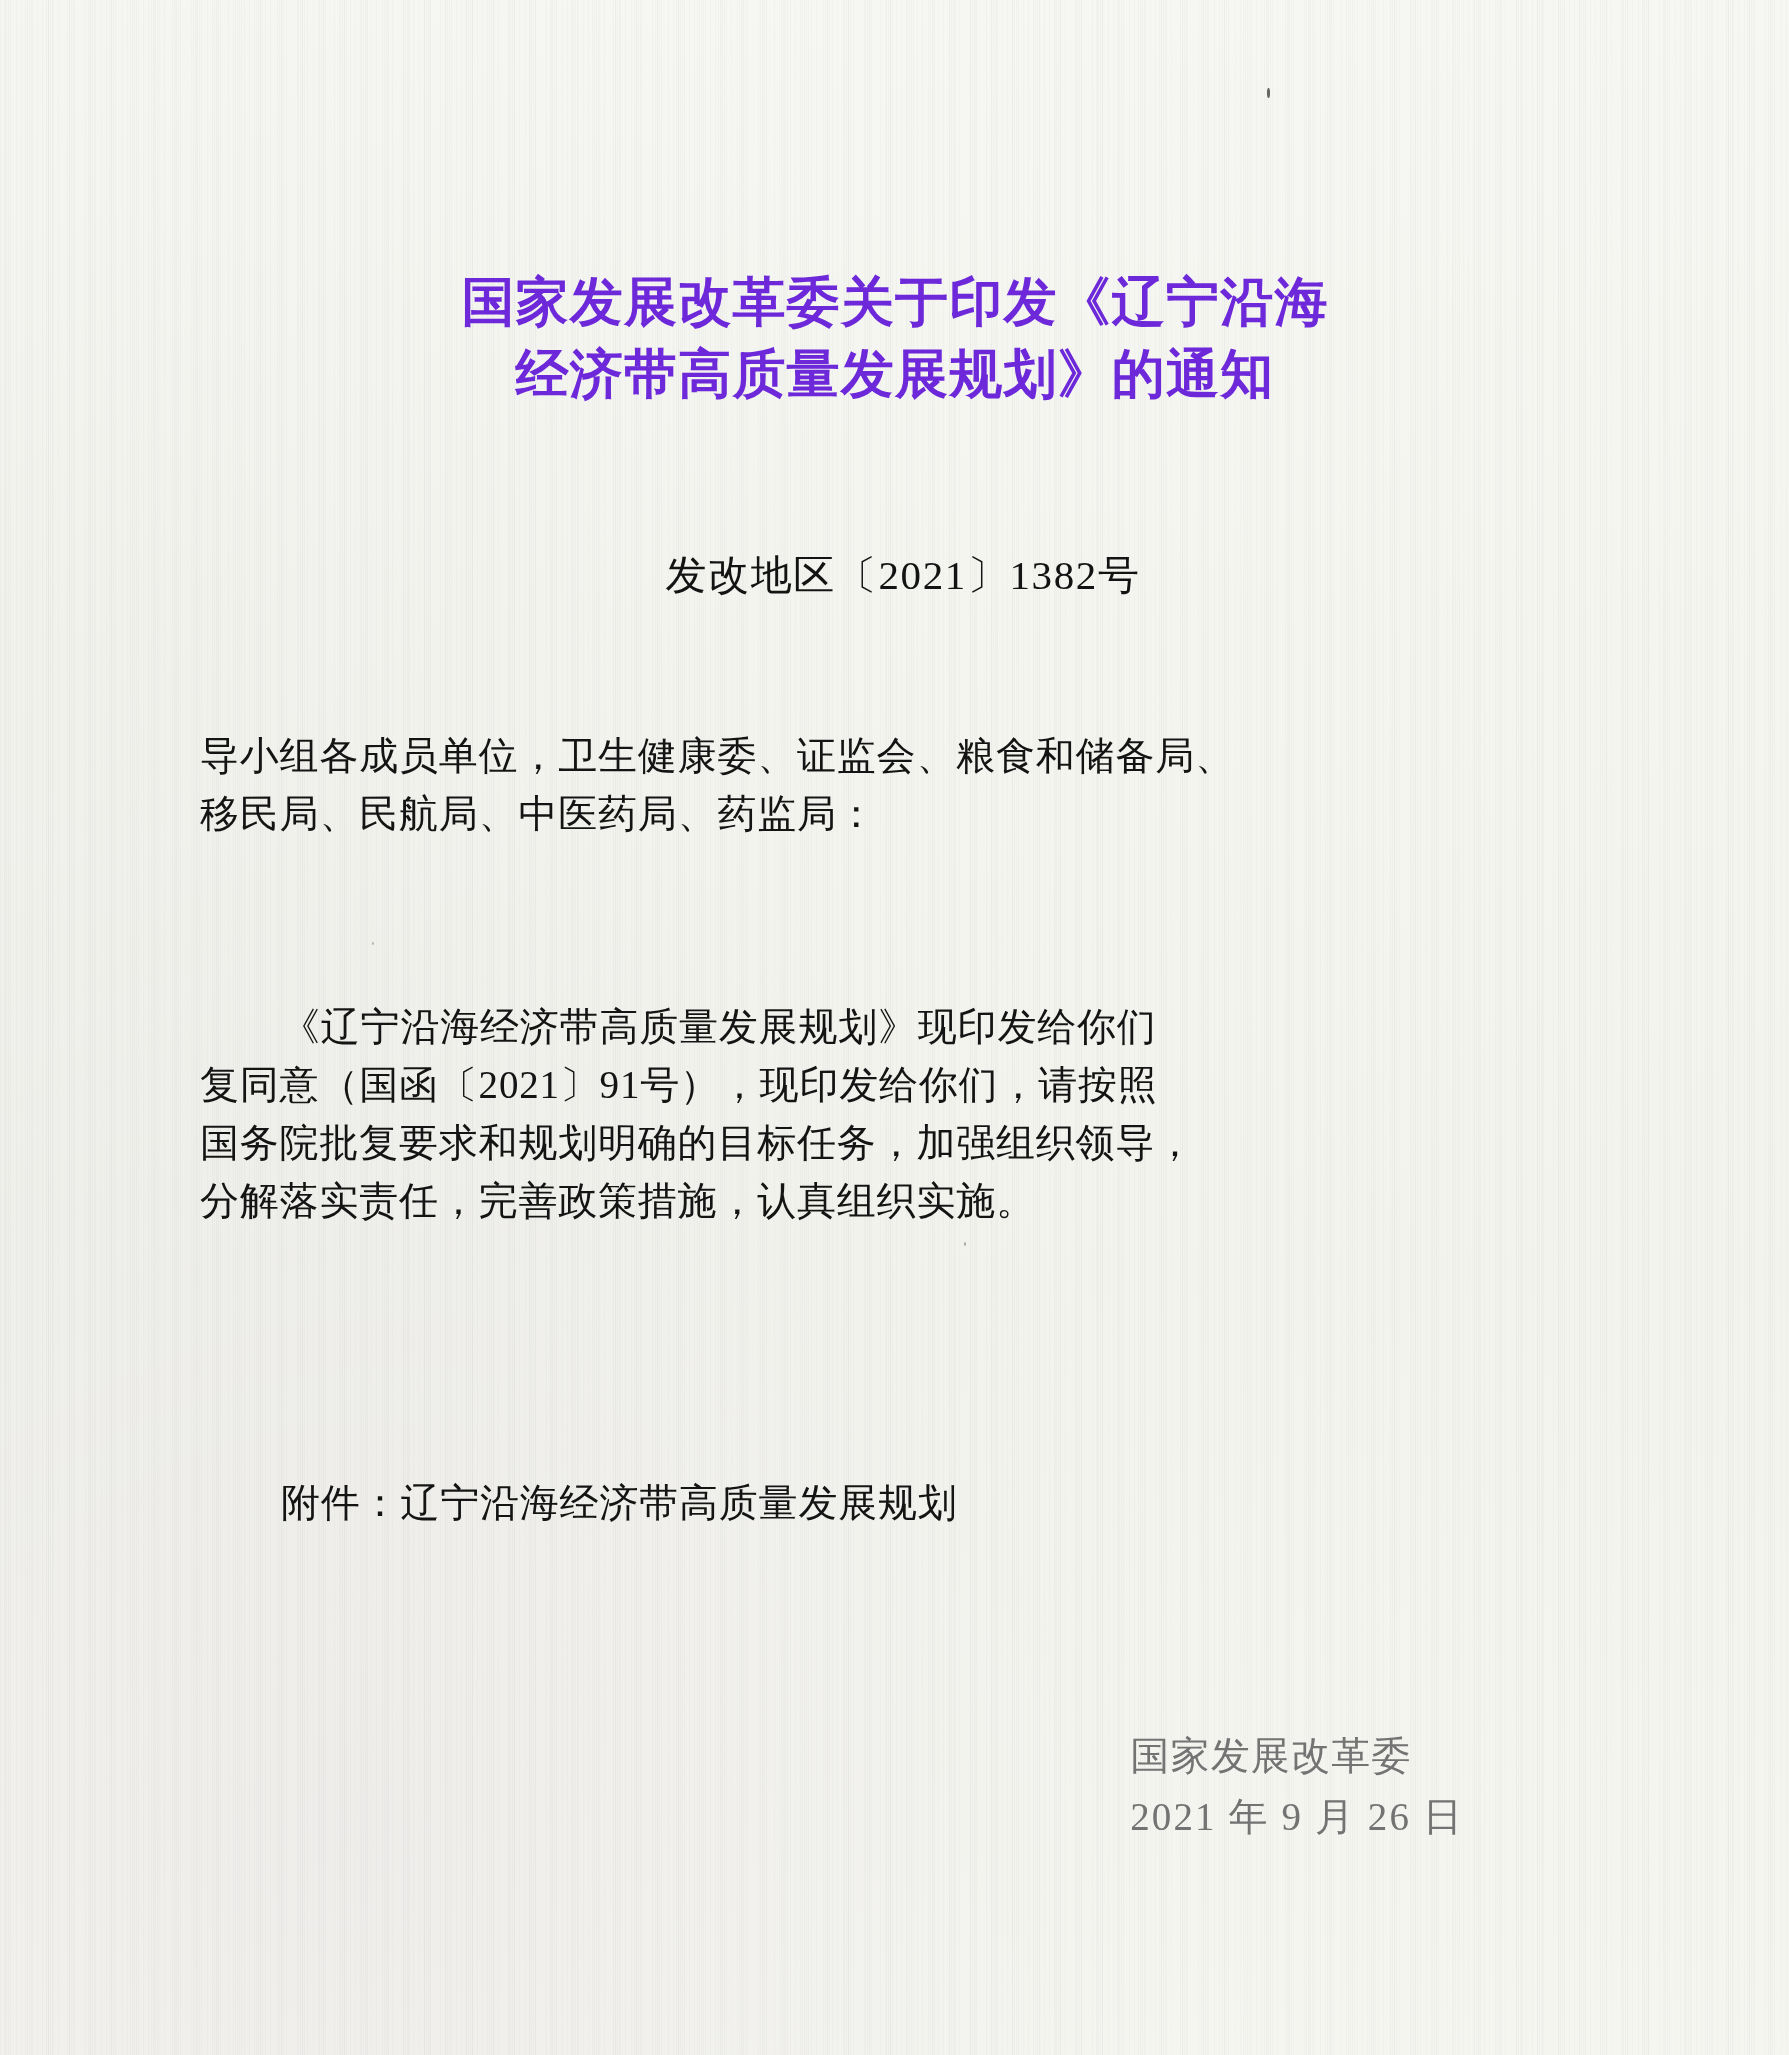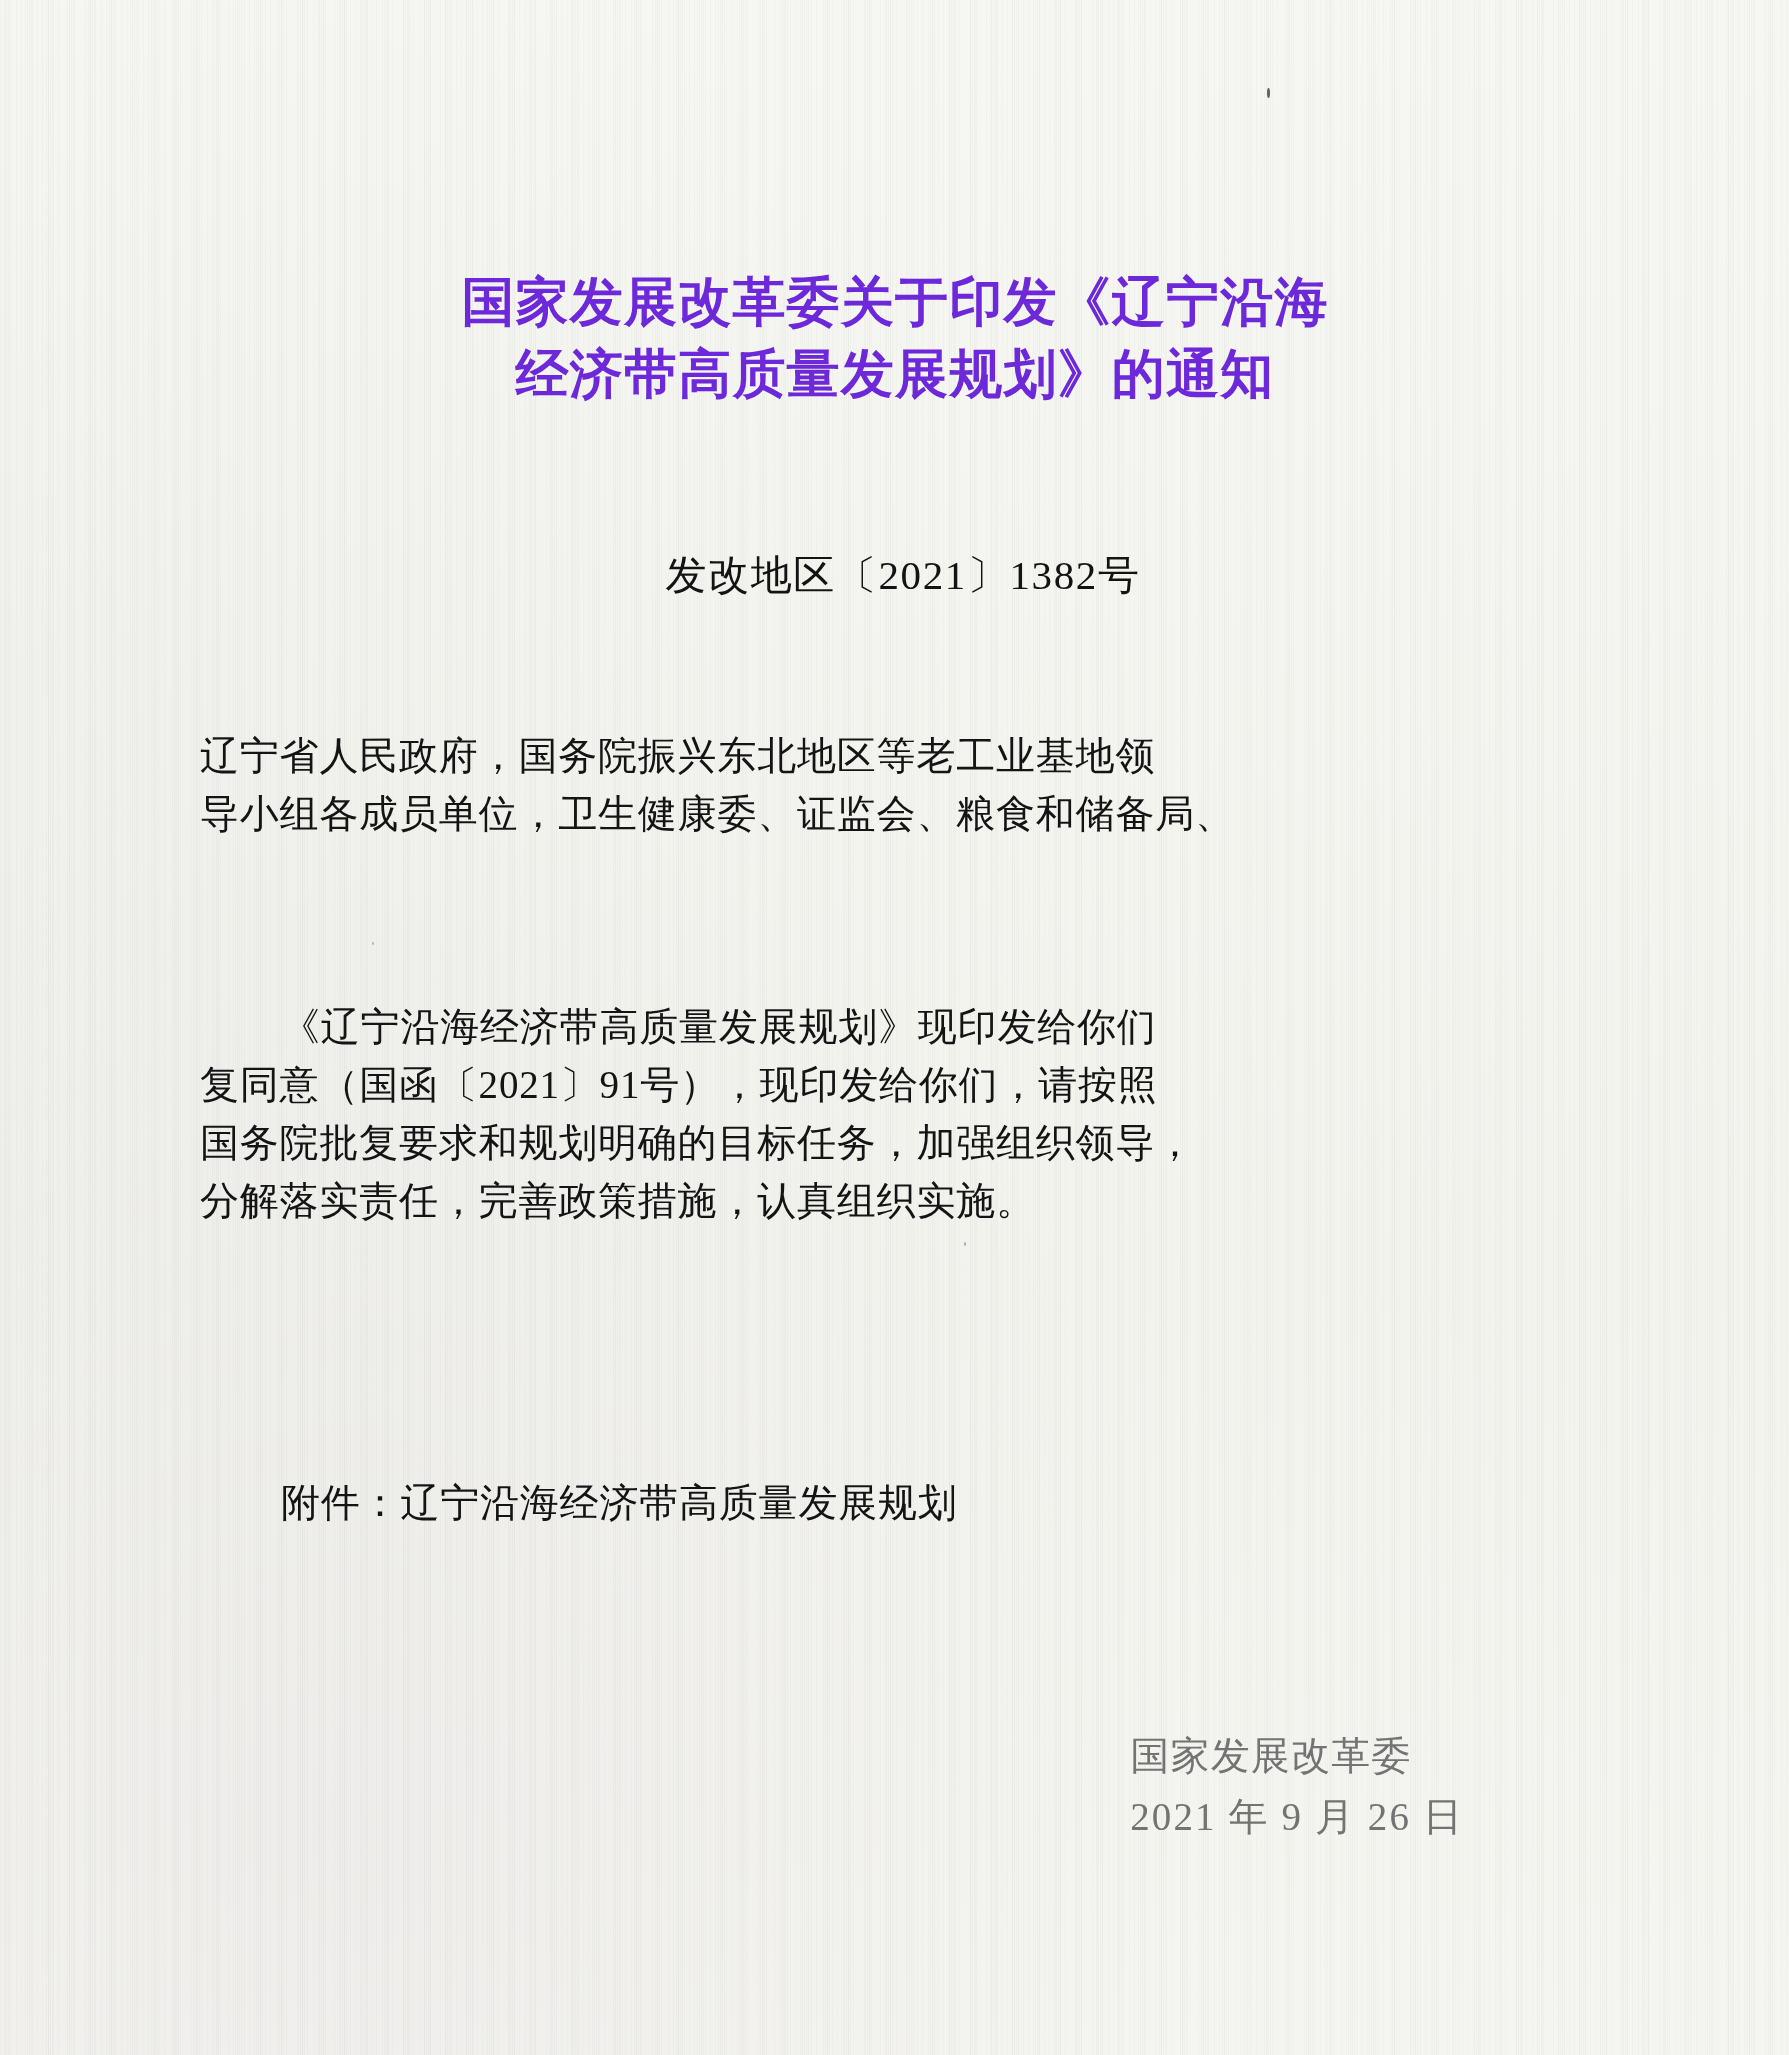--- a/index.html
+++ b/index.html
@@ -140,22 +140,22 @@
   <div class="content">
 
     <h1 class="doc-title">
       <span class="tline">国家发展改革委关于印发《辽宁沿海</span>
       <span class="tline">经济带高质量发展规划》的通知</span>
     </h1>
 
     <div class="doc-number">发改地区〔2021〕1382号</div>
 
     <div class="textblock recipients">
-      <span class="bline">辽宁省人民政府，国务院振兴东北地区等老工业基地领</span>
       <span class="bline">导小组各成员单位，卫生健康委、证监会、粮食和储备局、</span>
+      <span class="bline">移民局、民航局、中医药局、药监局：</span>
     </div>
 
     <div class="textblock body-text">
       <span class="bline indent2">《辽宁沿海经济带高质量发展规划》现印发给你们</span>
       <span class="bline">复同意（国函〔2021〕91号），现印发给你们，请按照</span>
       <span class="bline">国务院批复要求和规划明确的目标任务，加强组织领导，</span>
       <span class="bline">分解落实责任，完善政策措施，认真组织实施。</span>
     </div>
 
     <div class="textblock attachment">

